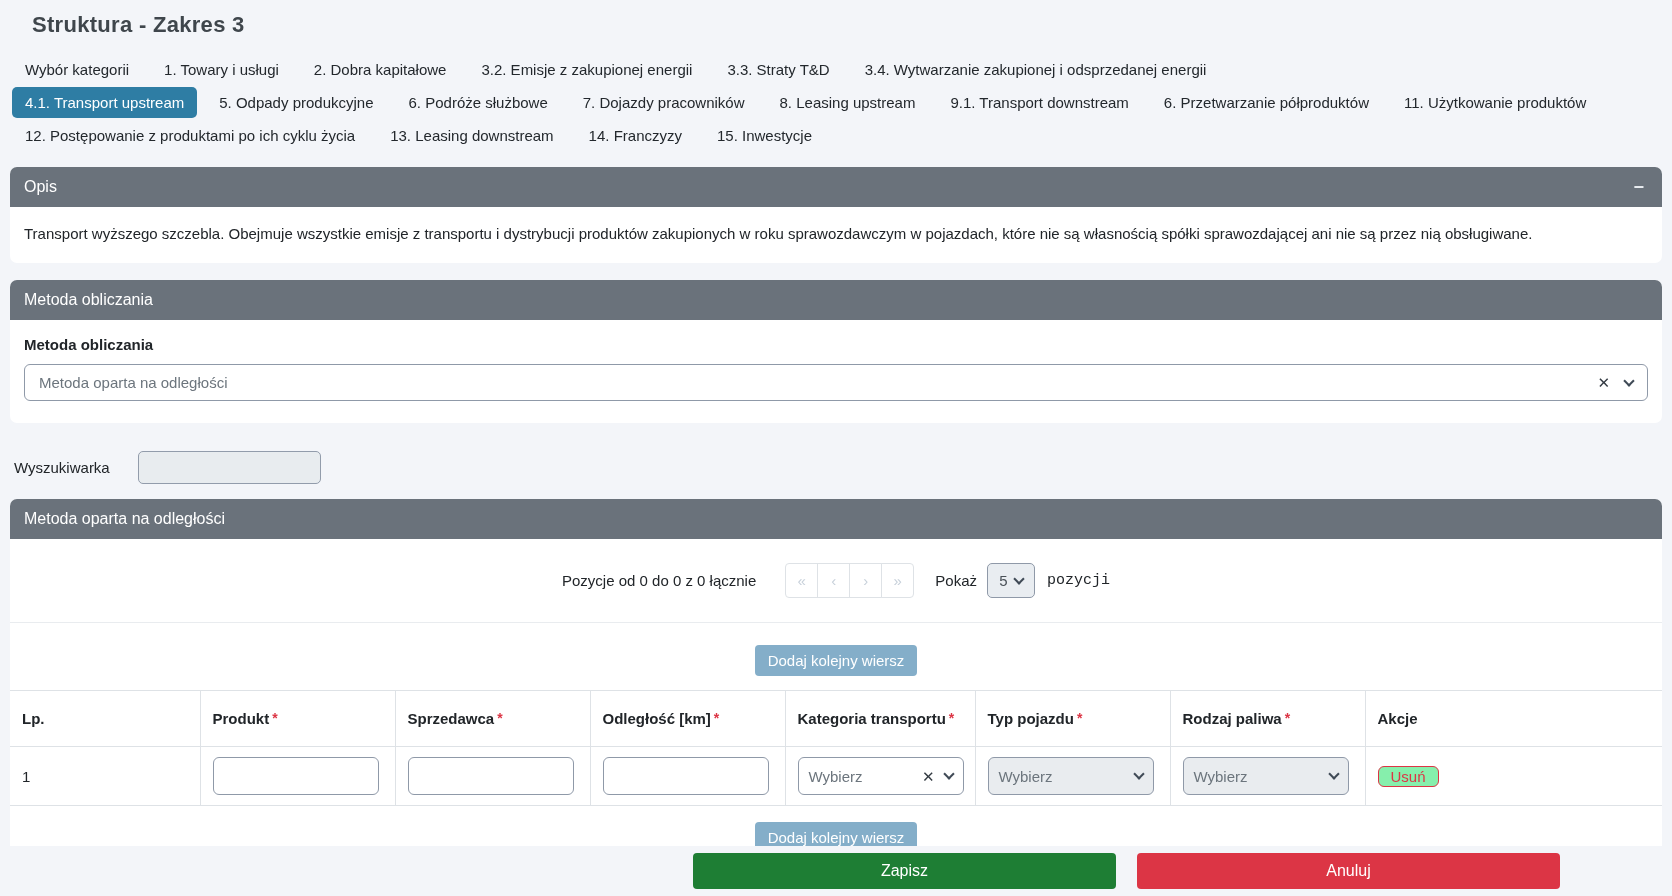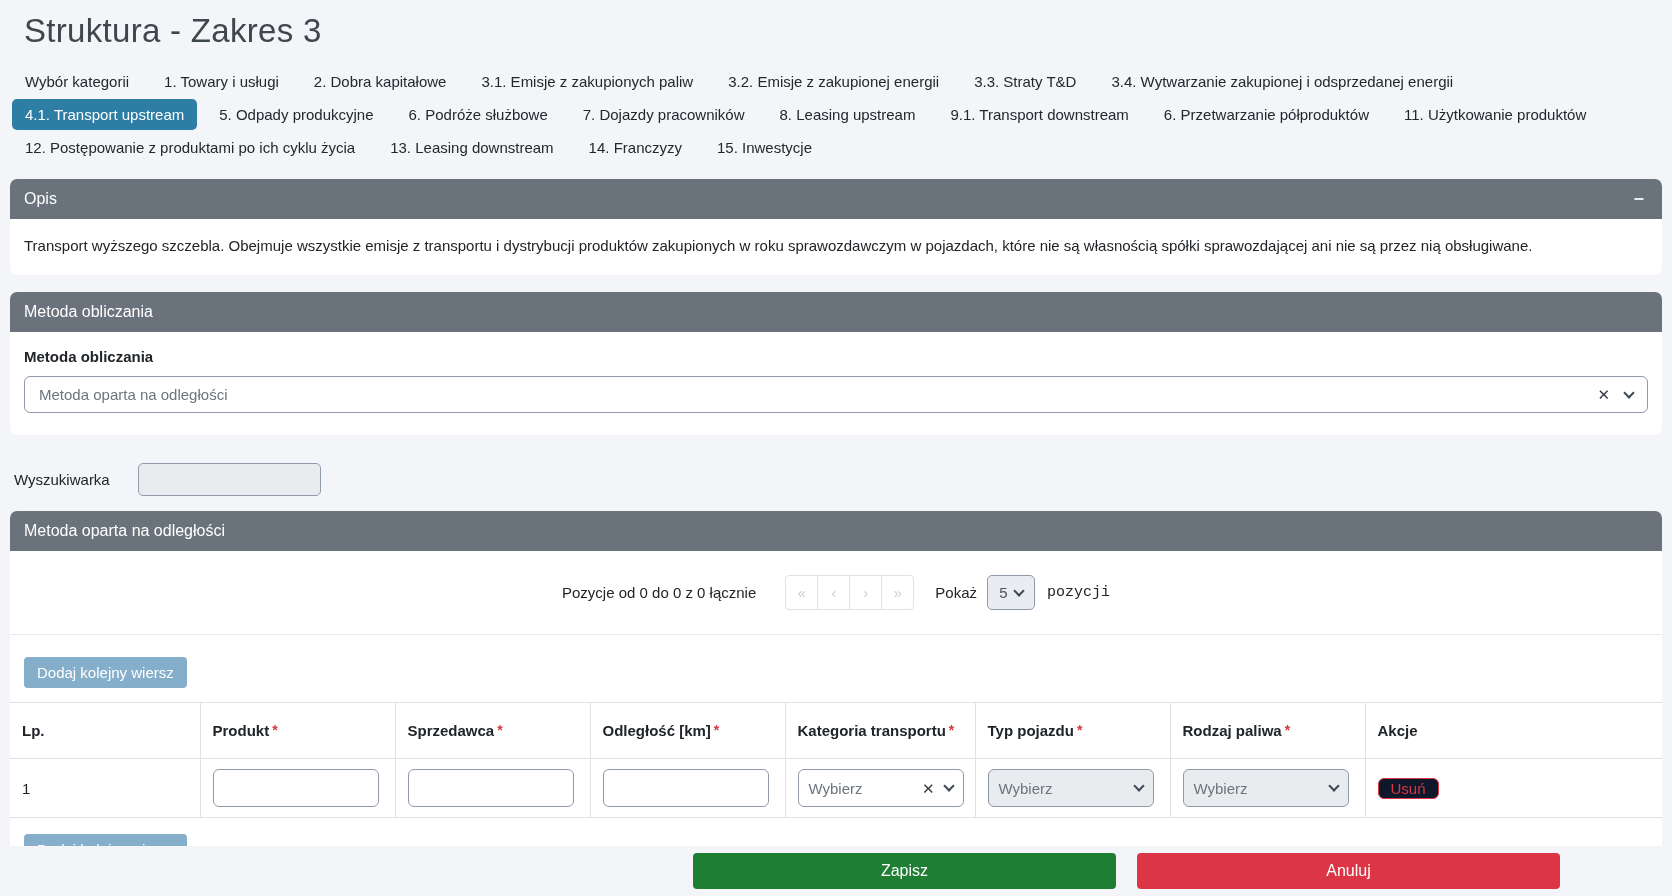--- a/index.html
+++ b/index.html
@@ -6,22 +6,22 @@
   html, body { width: 1672px; height: 896px; overflow: hidden; }
   body {
     background: #f3f5f9;
     font-family: "Liberation Sans", sans-serif;
     color: #212529;
   }
   .page { padding: 0 10px; }
 
   
   .page-title {
-    font-size: 33px; font-weight: 400; color: #3f464c;
-    margin: 12px 6px 16px 14px; letter-spacing: .3px;
+    font-size: 22px; font-weight: 700; color: #3f464c;
+    margin: 12px 6px 16px 22px; letter-spacing: .3px;
   }
 
   
   .tabs { margin: 0 2px 16px 2px; }
   .tab-row { display: flex; gap: 9px; margin-bottom: 2px; flex-wrap: nowrap; }
   .tab {
     padding: 7px 13px; font-size: 15px; color: #23282d;
     border-radius: 5px; cursor: pointer; white-space: nowrap; background: transparent;
     border: none; font-family: inherit;
   }
@@ -80,21 +80,21 @@
   .pager button:last-child { border-radius: 0 4px 4px 0; }
   .show-label { font-size: 15px; margin-right: 10px; }
   .page-size-select {
     min-width: 48px; height: 35px; background: #e9edf1; border: 1px solid #8f99a8;
     border-radius: 5px; display: flex; align-items: center; justify-content: center;
     gap: 7px; padding: 0 8px; cursor: pointer; margin-right: 12px;
   }
   .page-size-select .ps-value { font-size: 15px; color: #495057; }
   .suffix-label { font-size: 15px; font-family: Liberation Mono, monospace; }
 
-  .add-bar { display: flex; justify-content: flex-start; padding: 22px 14px 14px 14px; }
+  .add-bar { display: flex; justify-content: center; padding: 22px 14px 14px 14px; }
   .add-bar.bottom { padding: 16px 14px 8px 14px; }
   .btn-add {
     background: #84aec9; color: #fff; border: none; border-radius: 4px;
     padding: 7px 13px; font-size: 15px; cursor: pointer; font-family: inherit;
   }
 
   table.grid { width: 100%; border-collapse: collapse; table-layout: fixed; border-top: 1px solid #dee2e6; }
   table.grid th, table.grid td {
     border-right: 1px solid #dee2e6; border-bottom: 1px solid #dee2e6;
     text-align: left; vertical-align: middle;
@@ -109,21 +109,21 @@
     padding: 0 10px; font-family: inherit; font-size: 15px; background: #fff;
   }
   .cell-select {
     width: 166px; height: 38px; border: 1px solid #8f99a8; border-radius: 6px;
     display: flex; align-items: center; padding: 0 10px; cursor: pointer; background: #fff;
   }
   .cell-select .sel-text { color: #6c757d; font-size: 15px; }
   .cell-select.disabled { background: #e9ecef; }
   .cell-select .sel-icons { gap: 10px; }
   .btn-delete {
-    background: #0f172a; border: 1px solid #dc3545; color: #dc3545;
+    background: #86efac; border: 1px solid #dc3545; color: #dc3545;
     border-radius: 6px; padding: 1px 12px; font-size: 15px; cursor: pointer;
     font-family: inherit;
   }
 
   
   .footer-bar {
     position: fixed; left: 0; right: 0; bottom: 0; height: 50px; z-index: 10;
     background: #f3f5f9; display: flex; align-items: center; gap: 21px;
     padding: 7px 112px 7px 693px;
   }
@@ -139,21 +139,20 @@
 
 <div class="page">
 
   <h1 class="page-title">Struktura - Zakres 3</h1>
 
   <nav class="tabs">
     <div class="tab-row">
       <button class="tab">Wybór kategorii</button>
       <button class="tab">1. Towary i usługi</button>
       <button class="tab">2. Dobra kapitałowe</button>
-      <button class="tab">3.1. Emisje z zakupionych paliw</button>
       <button class="tab">3.2. Emisje z zakupionej energii</button>
       <button class="tab">3.3. Straty T&amp;D</button>
       <button class="tab">3.4. Wytwarzanie zakupionej i odsprzedanej energii</button>
     </div>
     <div class="tab-row">
       <button class="tab active">4.1. Transport upstream</button>
       <button class="tab">5. Odpady produkcyjne</button>
       <button class="tab">6. Podróże służbowe</button>
       <button class="tab">7. Dojazdy pracowników</button>
       <button class="tab">8. Leasing upstream</button>

